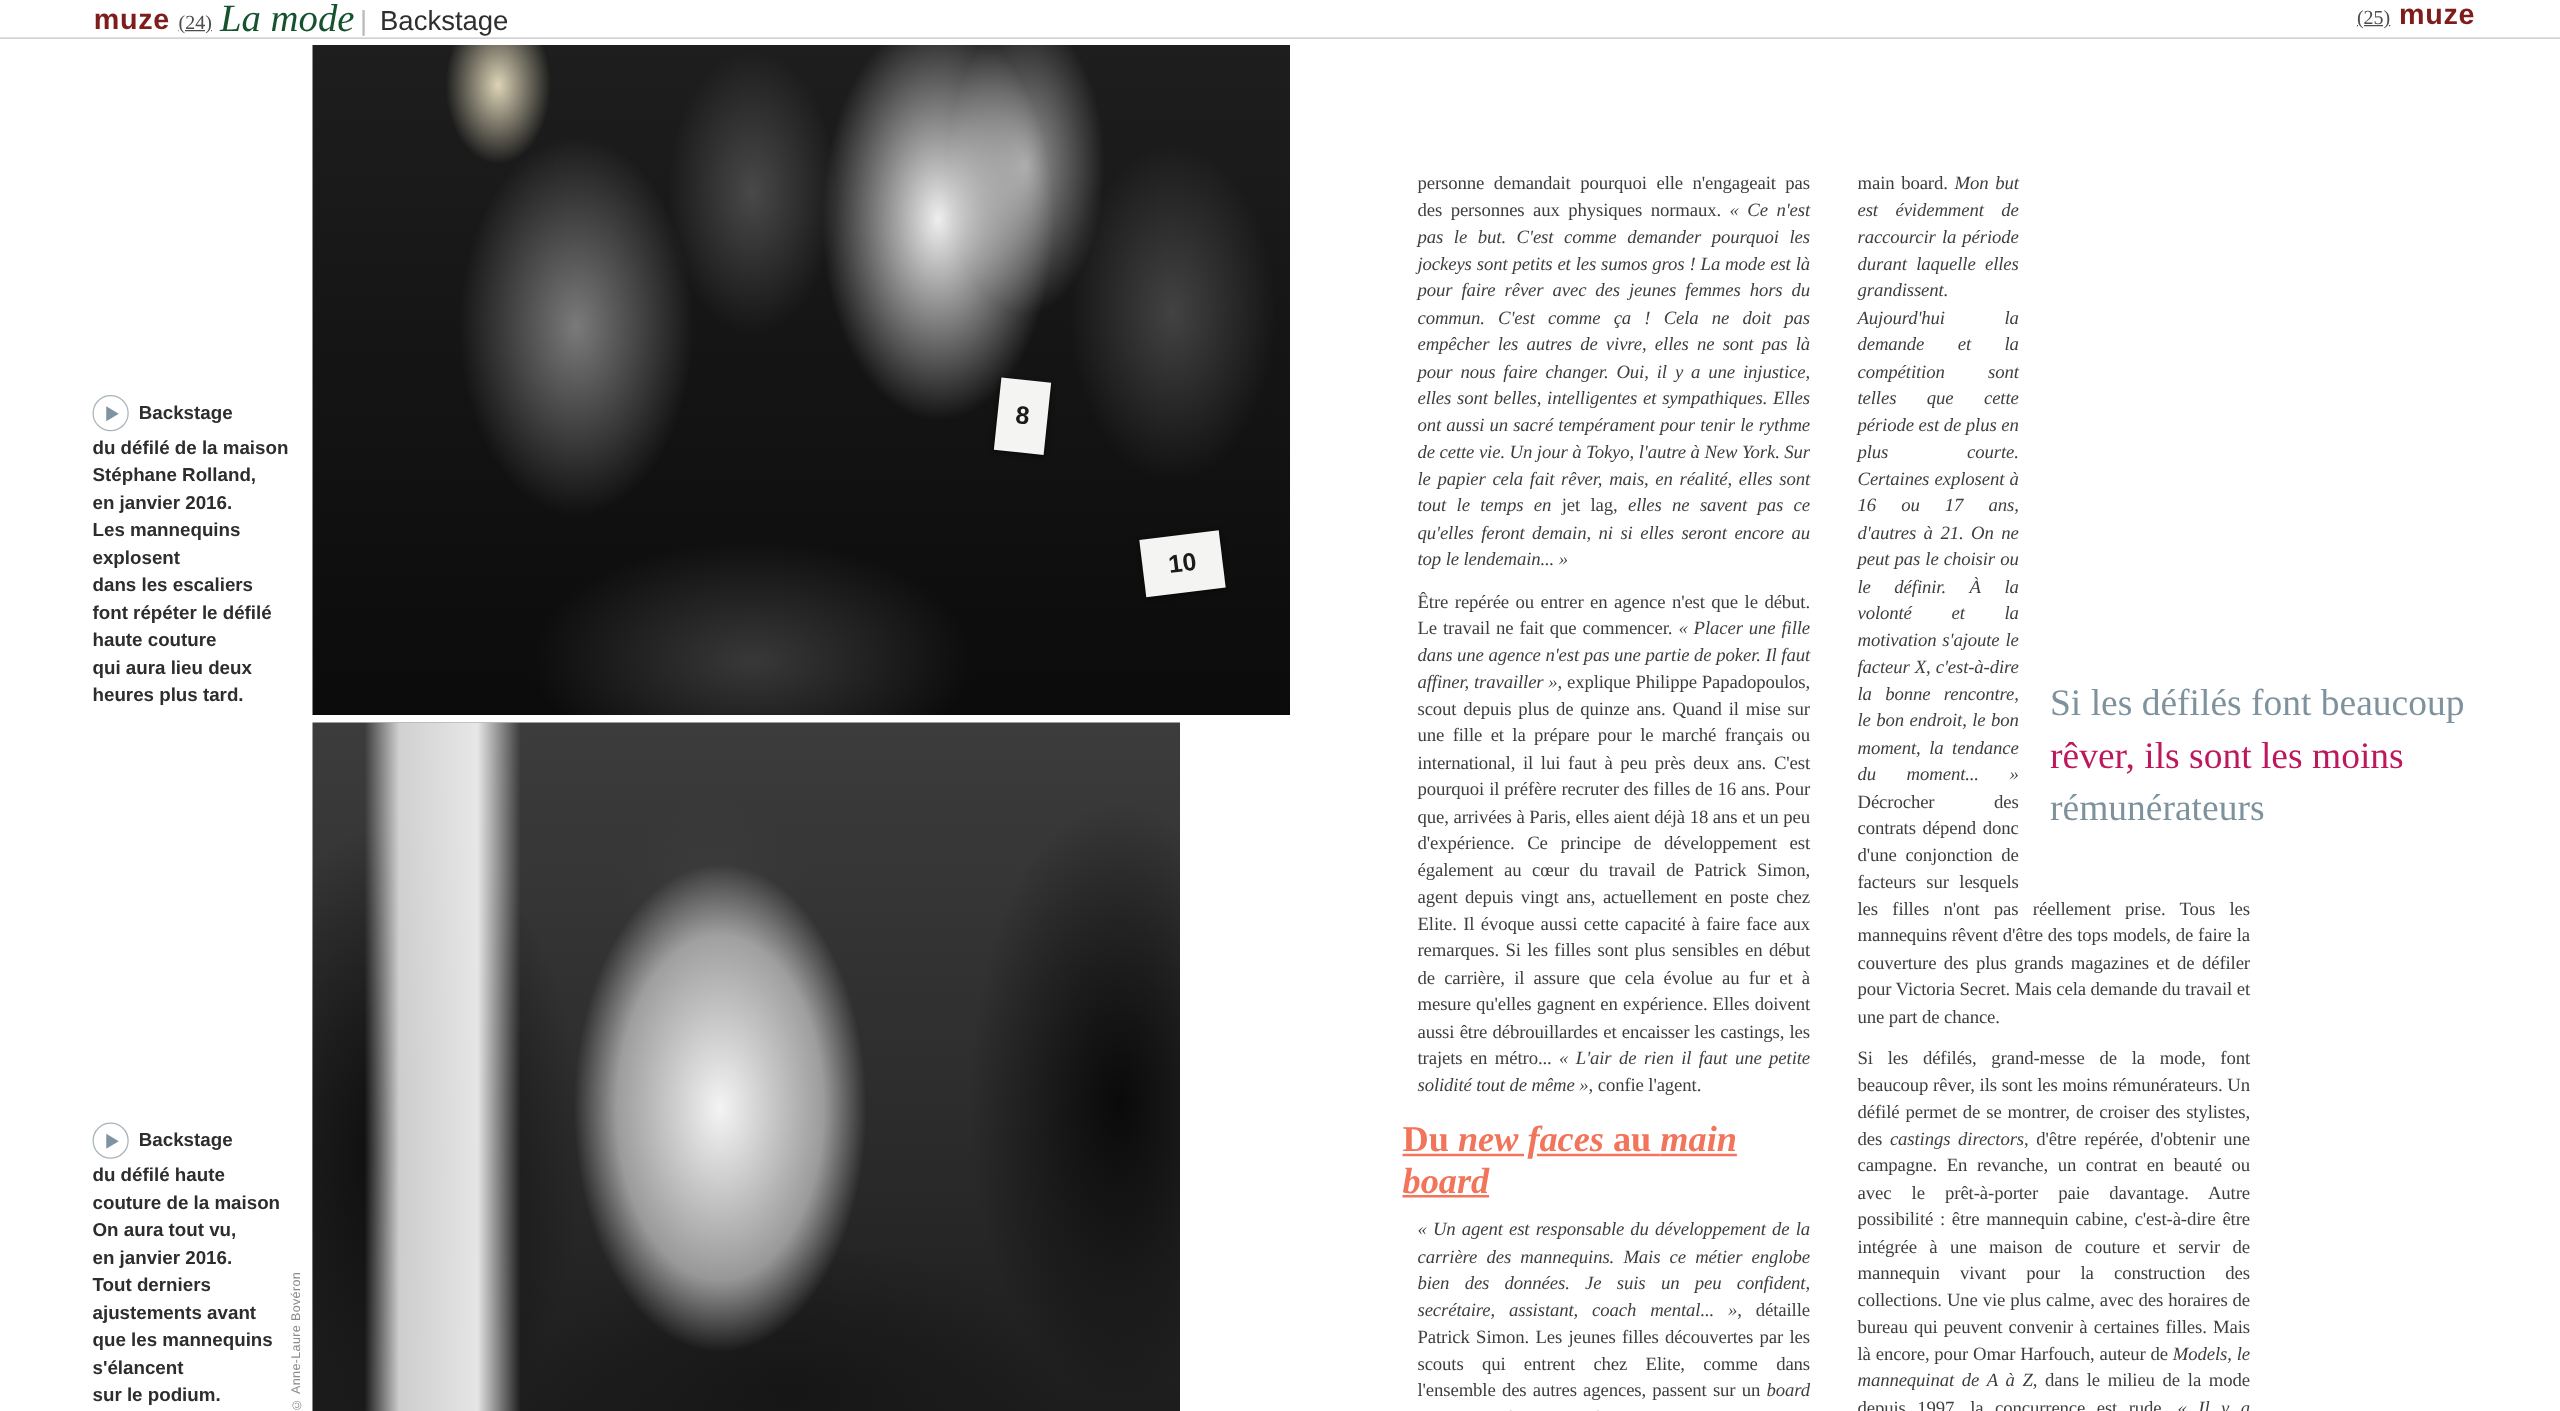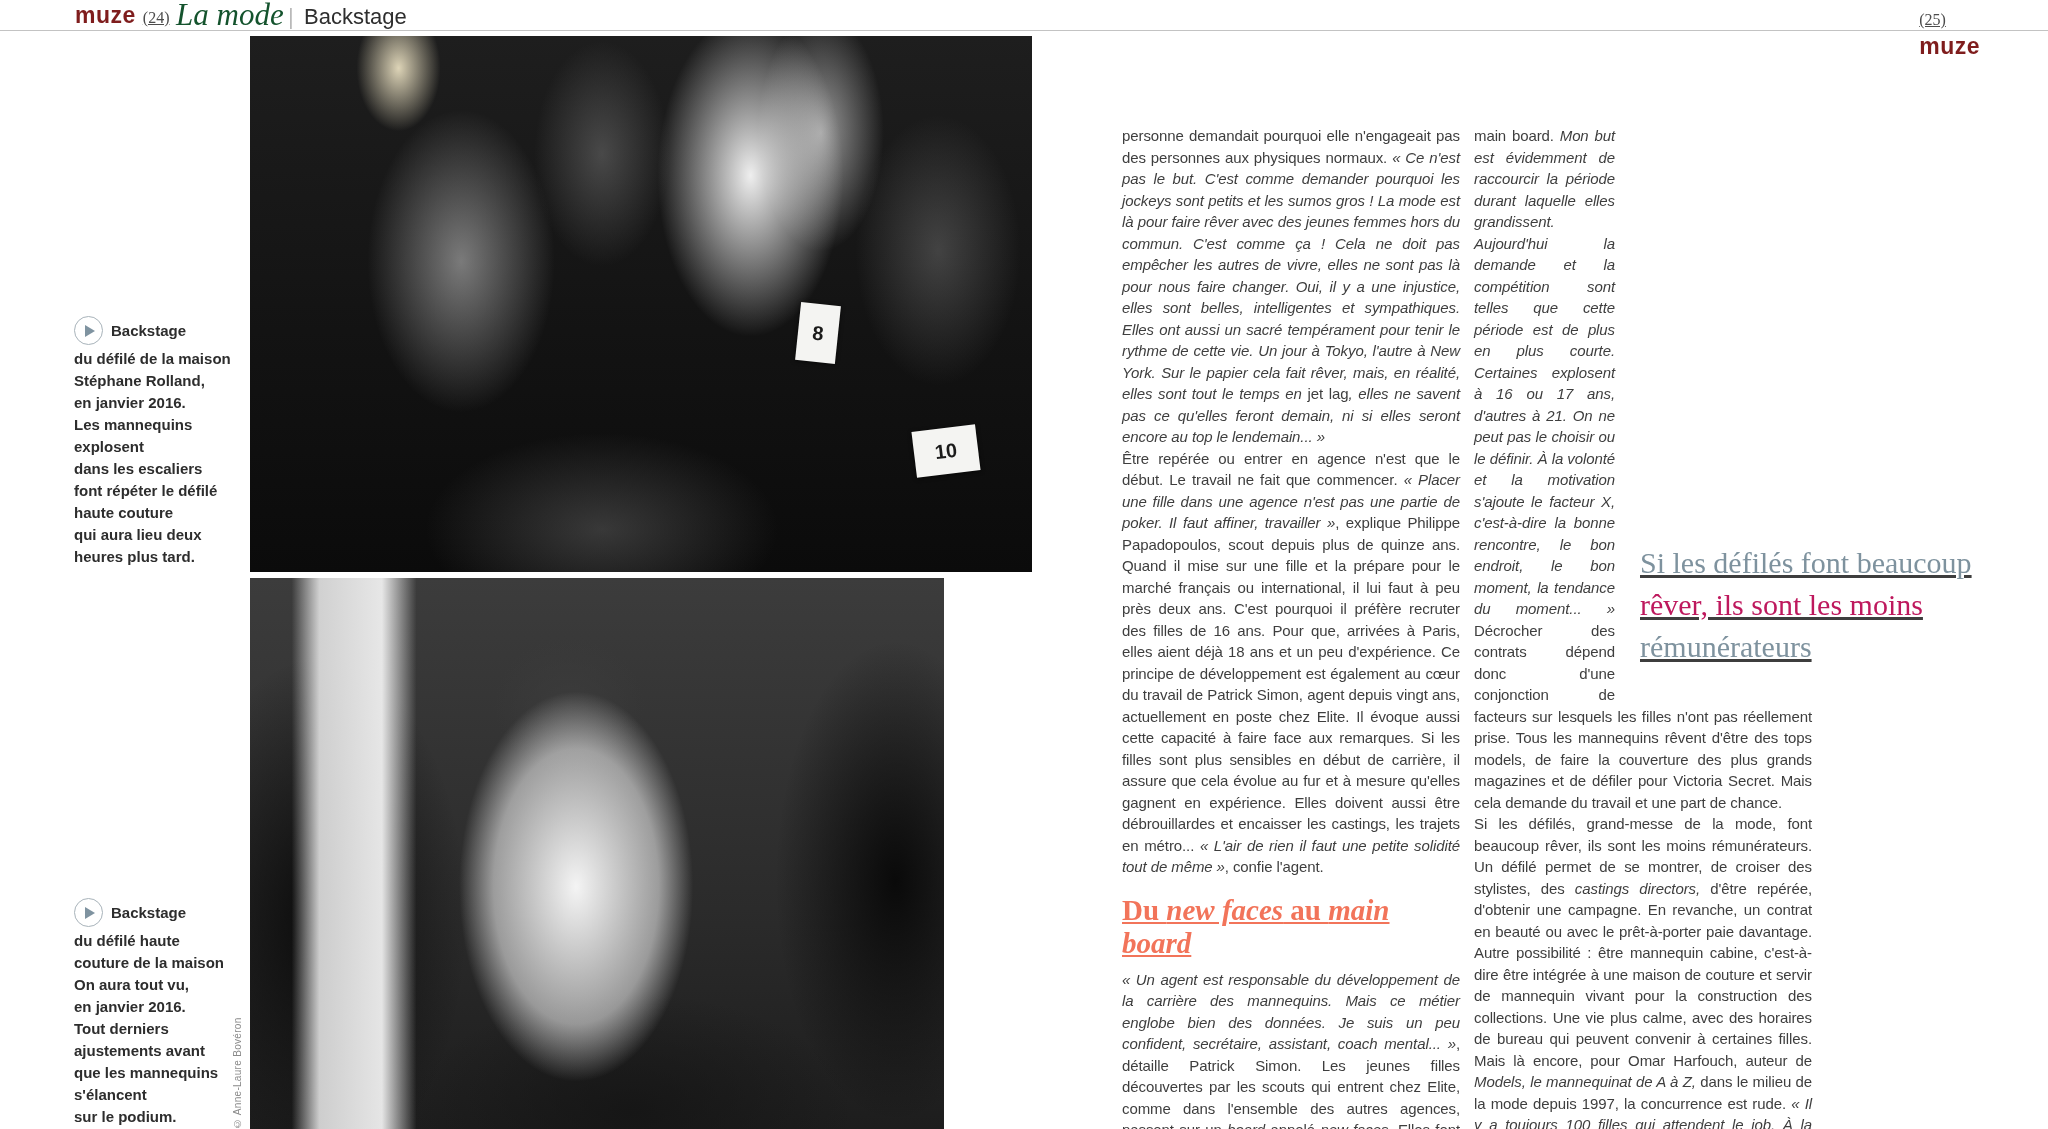--- a/index.html
+++ b/index.html
@@ -13,21 +13,21 @@
     position: relative;
   }
   #page { position: absolute; inset: 0; overflow: hidden; }
 
   
   .folio-rule {
     position: absolute; left: 0; right: 0; top: 30px;
     border-top: 1px solid #c3c3c3;
   }
   .brand-left { position: absolute; left: 75px; top: 4px; display: flex; align-items: baseline; gap: 7px; }
-  .brand-right { position: absolute; right: 68px; top: 12px; display: flex; align-items: baseline; gap: 7px; flex-direction: column; }
+  .brand-right { position: absolute; right: 68px; top: 0; display: flex; align-items: baseline; gap: 7px; }
   .muze-logo {
     font: 700 23px/1 "Liberation Sans", sans-serif;
     letter-spacing: 0.5px;
     color: #7f1d1d;
   }
   .folio-num {
     font: 400 16px/1 "Liberation Serif", serif;
     color: #4c4c4c;
     text-decoration: underline;
   }
@@ -120,39 +120,38 @@
   
   .col {
     position: absolute; top: 125px; width: 338px;
     font: 400 15px/21.5px "Liberation Sans", sans-serif;
     letter-spacing: -0.1px;
     color: #3e3e3e;
     text-align: justify;
   }
   #col1 { left: 1122px; }
   #col2 { left: 1474px; }
-  .body-p { margin: 0; }
+  .body-p { margin: 12px; font-family: Liberation Serif, serif; }
   .it { font-style: italic; }
   h2.sec-h {
     font: 600 29px/33px "Liberation Serif", serif;
     color: #f2745a;
     margin: 16px 0 9px 0;
     text-align: left;
     letter-spacing: 0;
     text-decoration: underline;
   }
   h2.sec-h .it { font-style: italic; }
   .quote-spacer { float: right; width: 187px; height: 158px; margin: 414px 0 4px 10px; }
 
   
   .pull-quote {
     position: absolute; left: 1640px; top: 542px; width: 406px;
     font: 400 30px/42px "Liberation Serif", serif;
     text-align: left;
-    text-decoration: underline;
   }
   .pq-blue { color: #7e929e; }
   .pq-orange { color: #be185d; }
 </style>
 </head>
 <body>
 
 <div id="page">
 
   <div class="folio-rule"></div>

